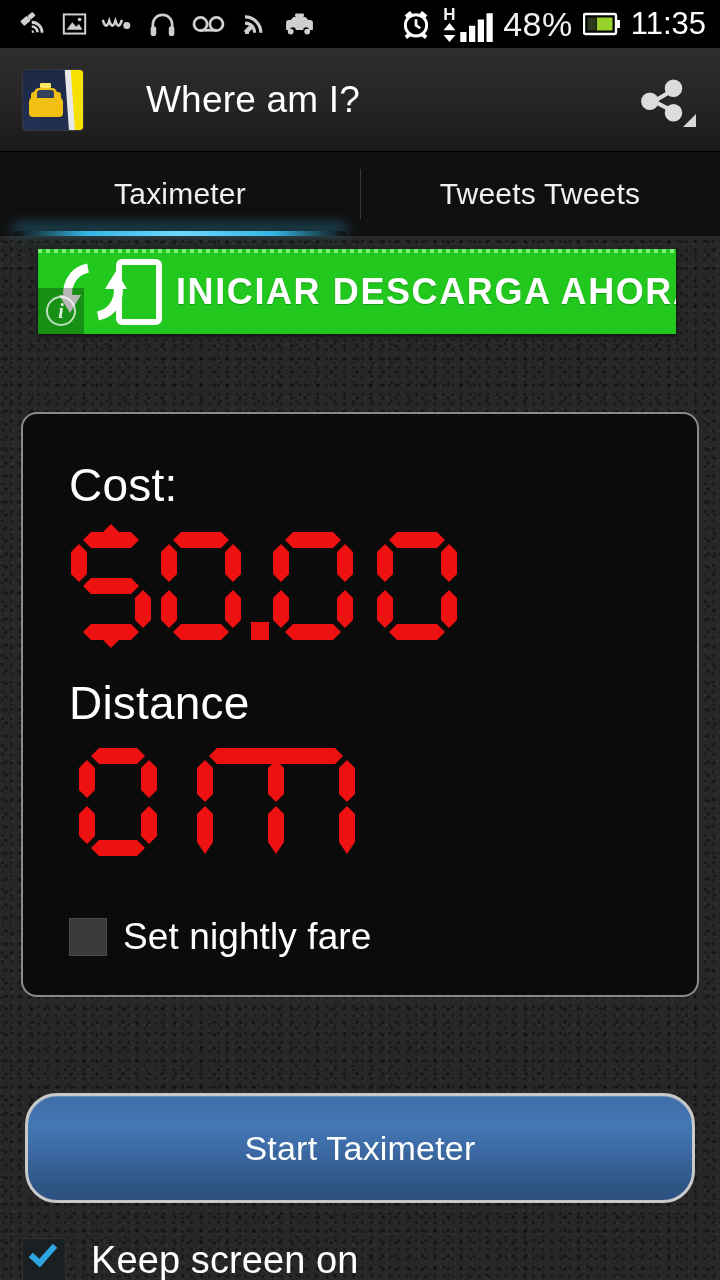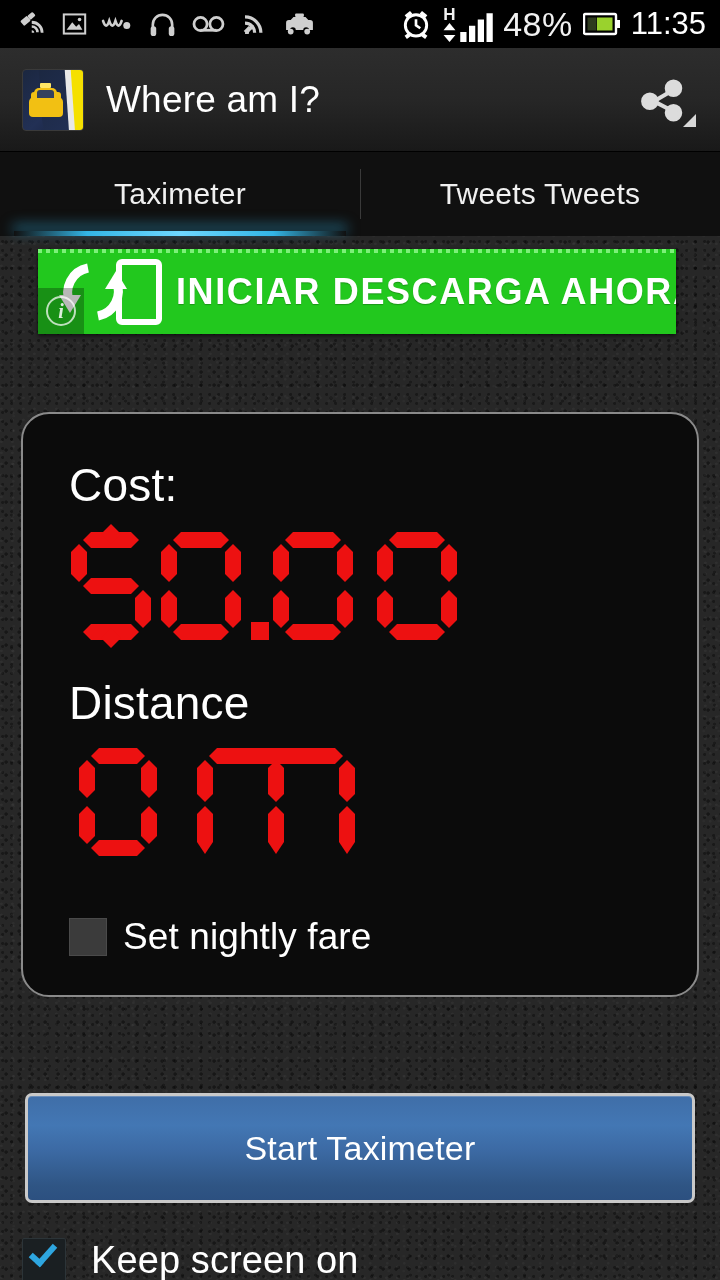--- a/index.html
+++ b/index.html
@@ -37,20 +37,21 @@
     font-family:"Liberation Sans", sans-serif;
   }
   #clock { font-size:31px; color:#fff; letter-spacing:0px; }
 
   
   #actionbar {
     position:absolute; top:48px; left:0; width:720px; height:104px;
     background:linear-gradient(180deg,#2d2d2d 0%, #262626 52%, #191919 100%);
     display:flex; align-items:center;
     border-bottom:1px solid #000;
+    gap:40px;
   }
   #app-icon {
     width:62px; height:62px; margin-left:22px; flex:0 0 auto;
     border-radius:4px; position:relative; overflow:hidden;
     background:linear-gradient(135deg,#1b2740 0%, #223055 55%, #16203a 100%);
     border:1px solid #3a3a3a;
   }
   #app-icon .swoosh-y {
     position:absolute; right:-6px; top:-10px; width:44px; height:84px;
     background:#f5e000; border-radius:0 0 0 44px; transform:rotate(-4deg);
@@ -140,21 +141,21 @@
   }
   #ad-info .circ {
     width:30px; height:30px; border-radius:50%; border:2px solid rgba(255,255,255,.72);
     color:rgba(255,255,255,.85); font-size:20px; font-style:italic; font-weight:700;
     display:flex; align-items:center; justify-content:center; font-family:"Liberation Serif", serif;
   }
 
   
   #meter-panel {
     position:absolute; top:412px; left:21px; width:678px; height:585px;
-    background:#0b0b0b; border:2px solid #8a8a8a; border-radius:28px;
+    background:#0b0b0b; border:2px solid #8a8a8a; border-radius:16px;
     padding:44px 0 0 46px;
   }
   .meter-label {
     color:#ffffff; font-size:46px; font-weight:400; letter-spacing:.2px;
   }
   .lcd-row { display:flex; align-items:flex-start; }
 
   #cost-row { margin-top:12px; }
   #dist-label { margin-top:22px; }
   #dist-row { margin-top:12px; }
@@ -166,21 +167,21 @@
     width:38px; height:38px; background:#3b3b3b; border:1px solid #4a4a4a;
     flex:0 0 auto;
   }
   #nightly-label {
     color:#ffffff; font-size:37px; margin-left:16px; letter-spacing:.1px;
   }
 
   
   #start-btn {
     position:absolute; top:1093px; left:25px; width:670px; height:110px;
-    border-radius:7px; border:3px solid #c9c9c9;
+    border-radius:32px; border:3px solid #c9c9c9;
     background:linear-gradient(180deg,#3f6ea8 0%, #4377b4 28%, #3c6aa4 52%, #2f5584 86%, #2c5080 100%);
     display:flex; align-items:center; justify-content:center;
     box-shadow:inset 0 1px 0 rgba(255,255,255,.22);
   }
   #start-btn span {
     color:#ffffff; font-size:34px; letter-spacing:.2px;
   }
 
   
   #keep-row {

